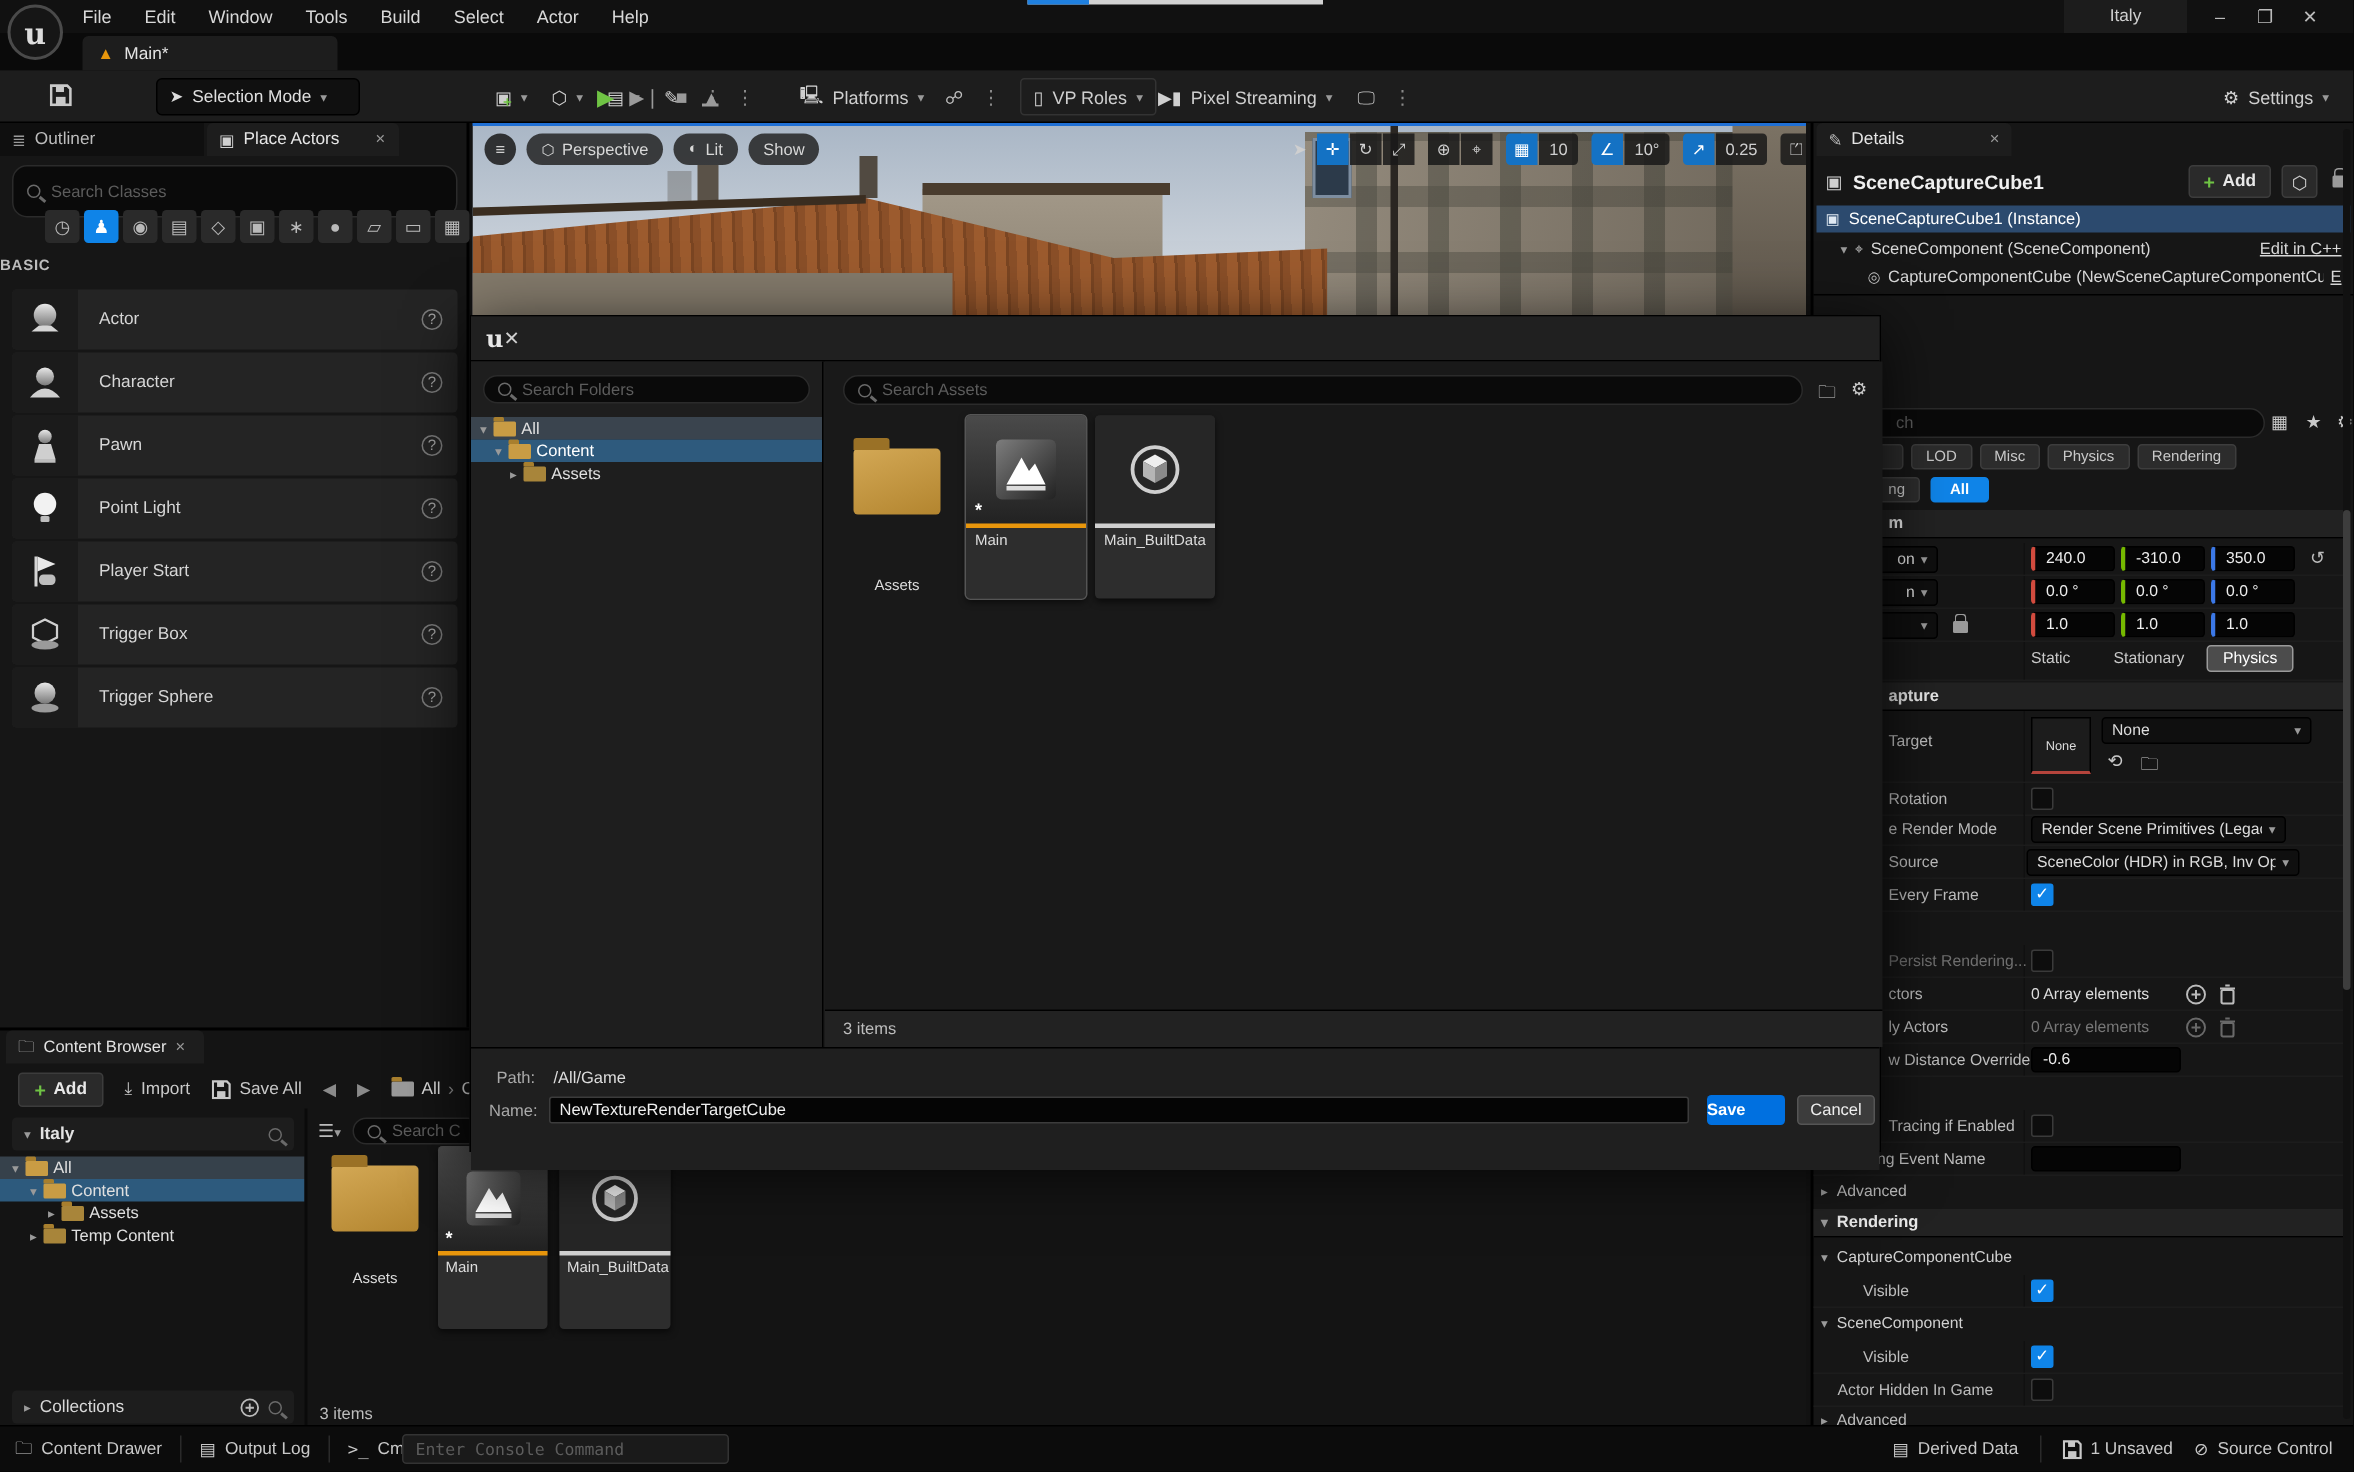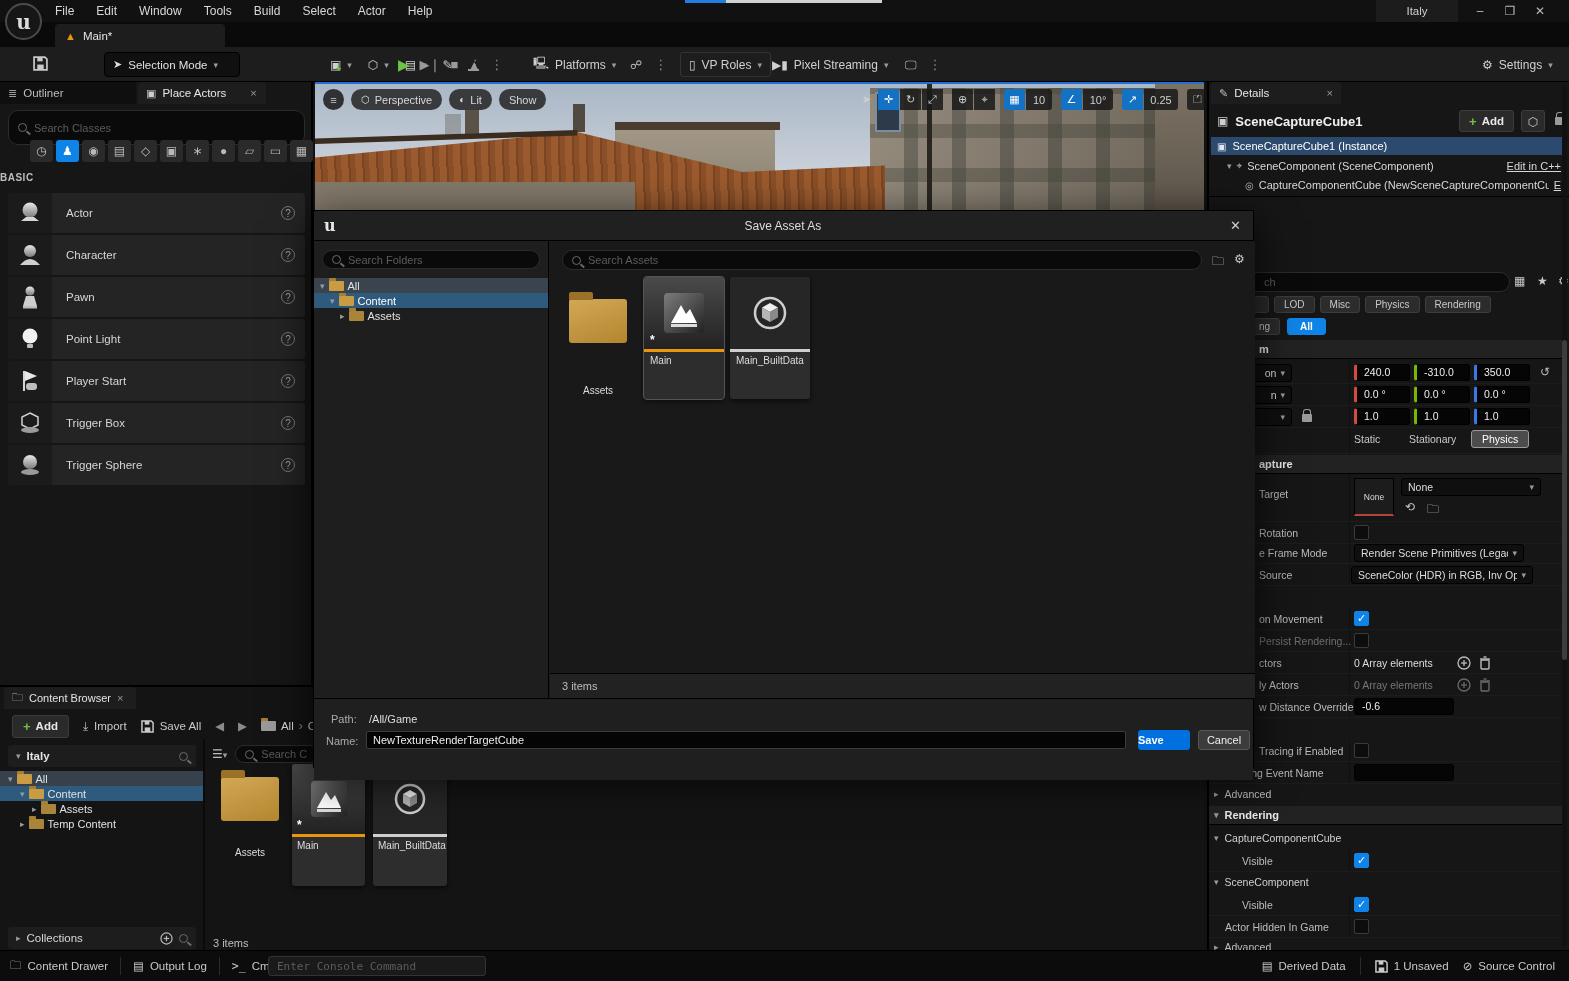--- a/index.html
+++ b/index.html
@@ -527,35 +527,35 @@
           <span class="caret">▾</span>
         </span>
       <span class="abs" style="left:196px;top:26px;color:#c9c9c9;font-size:12px">⟲</span>
       <span class="abs" style="left:218px;top:26px;color:#c9c9c9;font-size:12px">🗀</span>
     </div>
     <div class="drow" style="top:440px">
       <span class="dlbl">Rotation</span>
       <span class="check dctl" data-checked="false"></span>
     </div>
     <div class="drow" style="top:460px">
-      <span class="dlbl">e Frame Mode</span>
+      <span class="dlbl">e Render Mode</span>
       <span class="ddl" style="left:145px;top:2px;width:170px">
           <span style="white-space:nowrap;overflow:hidden">Render Scene Primitives (Legacy)</span>
           <span class="caret">▾</span>
         </span>
     </div>
     <div class="drow" style="top:482px">
       <span class="dlbl">Source</span>
       <span class="ddl" style="left:142px;top:2px;width:182px">
           <span style="white-space:nowrap;overflow:hidden">SceneColor (HDR) in RGB, Inv Opacity</span>
           <span class="caret">▾</span>
         </span>
     </div>
-    <div class="drow" style="top:526px">
-      <span class="dlbl">on Movement</span>
+    <div class="drow" style="top:504px">
+      <span class="dlbl">Every Frame</span>
       <span class="check dctl" data-checked="true"></span>
     </div>
     <div class="drow" style="top:548px">
       <span class="dlbl dim">Persist Rendering...</span>
       <span class="check dctl" data-checked="false"></span>
     </div>
     <div class="drow" style="top:570px">
       <span class="dlbl">ctors</span>
       <span class="dctl" style="font-size:10.5px;color:#ddd;top:5px">0 Array elements</span>
       <svg class="dctl" style="left:248px;top:4px" width="14" height="14">
@@ -622,21 +622,20 @@
       </div>
 
     <div class="abs" style="right:2px;top:4px;width:5px;height:860px;background:#111;border-radius:3px">
       <div style="position:absolute;top:254px;width:5px;height:320px;background:#3d3d3d;border-radius:3px"></div>
     </div>
   </div>
 
   <div class="abs" style="left:313px;top:210px;width:941px;height:558px;background:#1b1b1b;border:1px solid #000;box-shadow:0 10px 40px rgba(0,0,0,.8);z-index:50">
     <div class="abs flex" style="left:0;top:0;width:939px;height:30px;background:#202020;border-bottom:1px solid #000">
       <span style="margin-left:10px;font:bold 16px 'DejaVu Serif',serif;color:#e8e8e8">u</span>
-      <span style="flex:1;text-align:center;color:#dcdcdc;font-size:12px">Save Asset As</span>
       <span style="margin-right:12px;color:#cfcfcf;font-size:13px">✕</span>
     </div>
 
     <div class="abs" style="left:0;top:30px;width:235px;height:457px;background:#1e1e1e;border-right:1px solid #000">
       <div class="search-pill" style="margin:9px 8px;height:19px">
           <span class="mag"></span>
           <span>Search Folders</span>
         </div>
       <div class="tree-row" style="background:#3a444e;padding-left:6px;height:15px">
           <span class="caret">▾</span>

